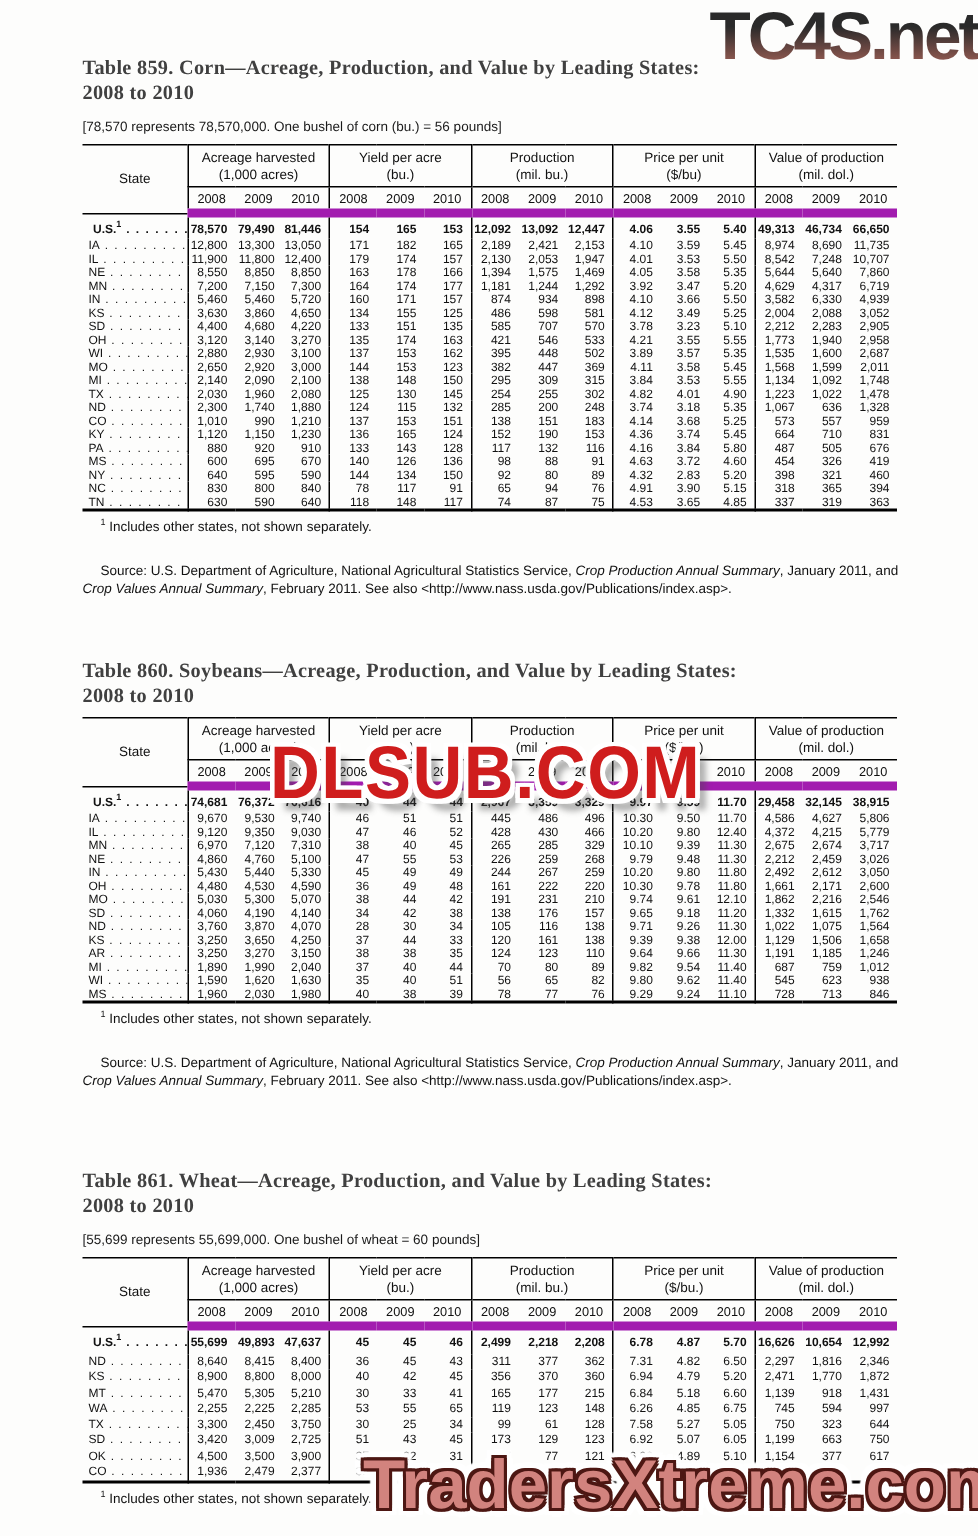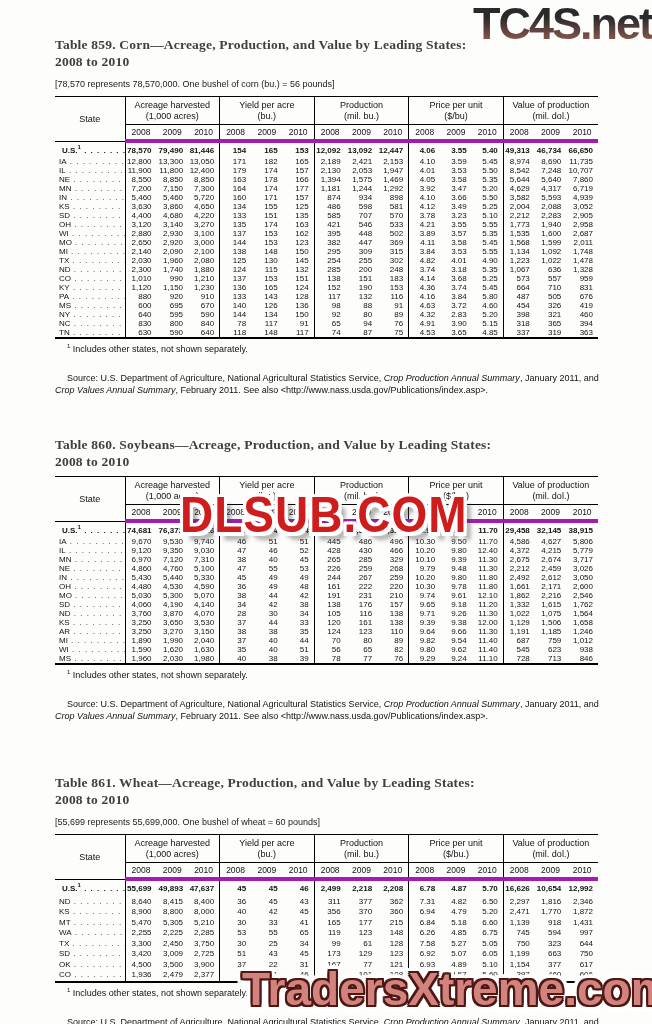--- a/index.html
+++ b/index.html
@@ -59,21 +59,21 @@
     border-bottom: 1px solid #000;
   }
   th.group-h {
     font-size: 9px; line-height: 11px; text-align: center;
     padding: 3px 0 2px 0;
     border-bottom: 1px solid #000;
   }
   th.year-h {
     font-size: 8.5px; text-align: center;
     padding: 2px 0; line-height: 10px;
-    border-bottom: 4px solid #a21caf;
+    border-bottom: 6px solid #a21caf;
   }
   .sec-start { border-left: 1px solid #000; }
   td { font-size: 8px; line-height: 9px; vertical-align: bottom; }
   .third td { line-height: 10.5px; }
   td.num { text-align: right; padding-right: 5px; white-space: nowrap; }
   td.state-cell {
     text-align: left; white-space: nowrap; overflow: hidden;
     padding-left: 4px;
   }
   tbody tr:first-child td { padding-top: 3px; }
@@ -299,21 +299,21 @@
                 <td class="num sec-start">160</td>
                 <td class="num">171</td>
                 <td class="num">157</td>
                 <td class="num sec-start">874</td>
                 <td class="num">934</td>
                 <td class="num">898</td>
                 <td class="num sec-start">4.10</td>
                 <td class="num">3.66</td>
                 <td class="num">5.50</td>
                 <td class="num sec-start">3,582</td>
-                <td class="num">5,593</td>
+                <td class="num">6,330</td>
                 <td class="num">4,939</td>
               </tr>
               <tr>
                 <td class="state-cell"><span class="st-label">KS</span><span class="leaders"></span></td>
                 <td class="num sec-start">3,630</td>
                 <td class="num">3,860</td>
                 <td class="num">4,650</td>
                 <td class="num sec-start">134</td>
                 <td class="num">155</td>
                 <td class="num">125</td>
@@ -810,21 +810,21 @@
                 <td class="num">9.26</td>
                 <td class="num">11.30</td>
                 <td class="num sec-start">1,022</td>
                 <td class="num">1,075</td>
                 <td class="num">1,564</td>
               </tr>
               <tr>
                 <td class="state-cell"><span class="st-label">KS</span><span class="leaders"></span></td>
                 <td class="num sec-start">3,250</td>
                 <td class="num">3,650</td>
-                <td class="num">3,530</td>
+                <td class="num">4,250</td>
                 <td class="num sec-start">37</td>
                 <td class="num">44</td>
                 <td class="num">33</td>
                 <td class="num sec-start">120</td>
                 <td class="num">161</td>
                 <td class="num">138</td>
                 <td class="num sec-start">9.39</td>
                 <td class="num">9.38</td>
                 <td class="num">12.00</td>
                 <td class="num sec-start">1,129</td>

